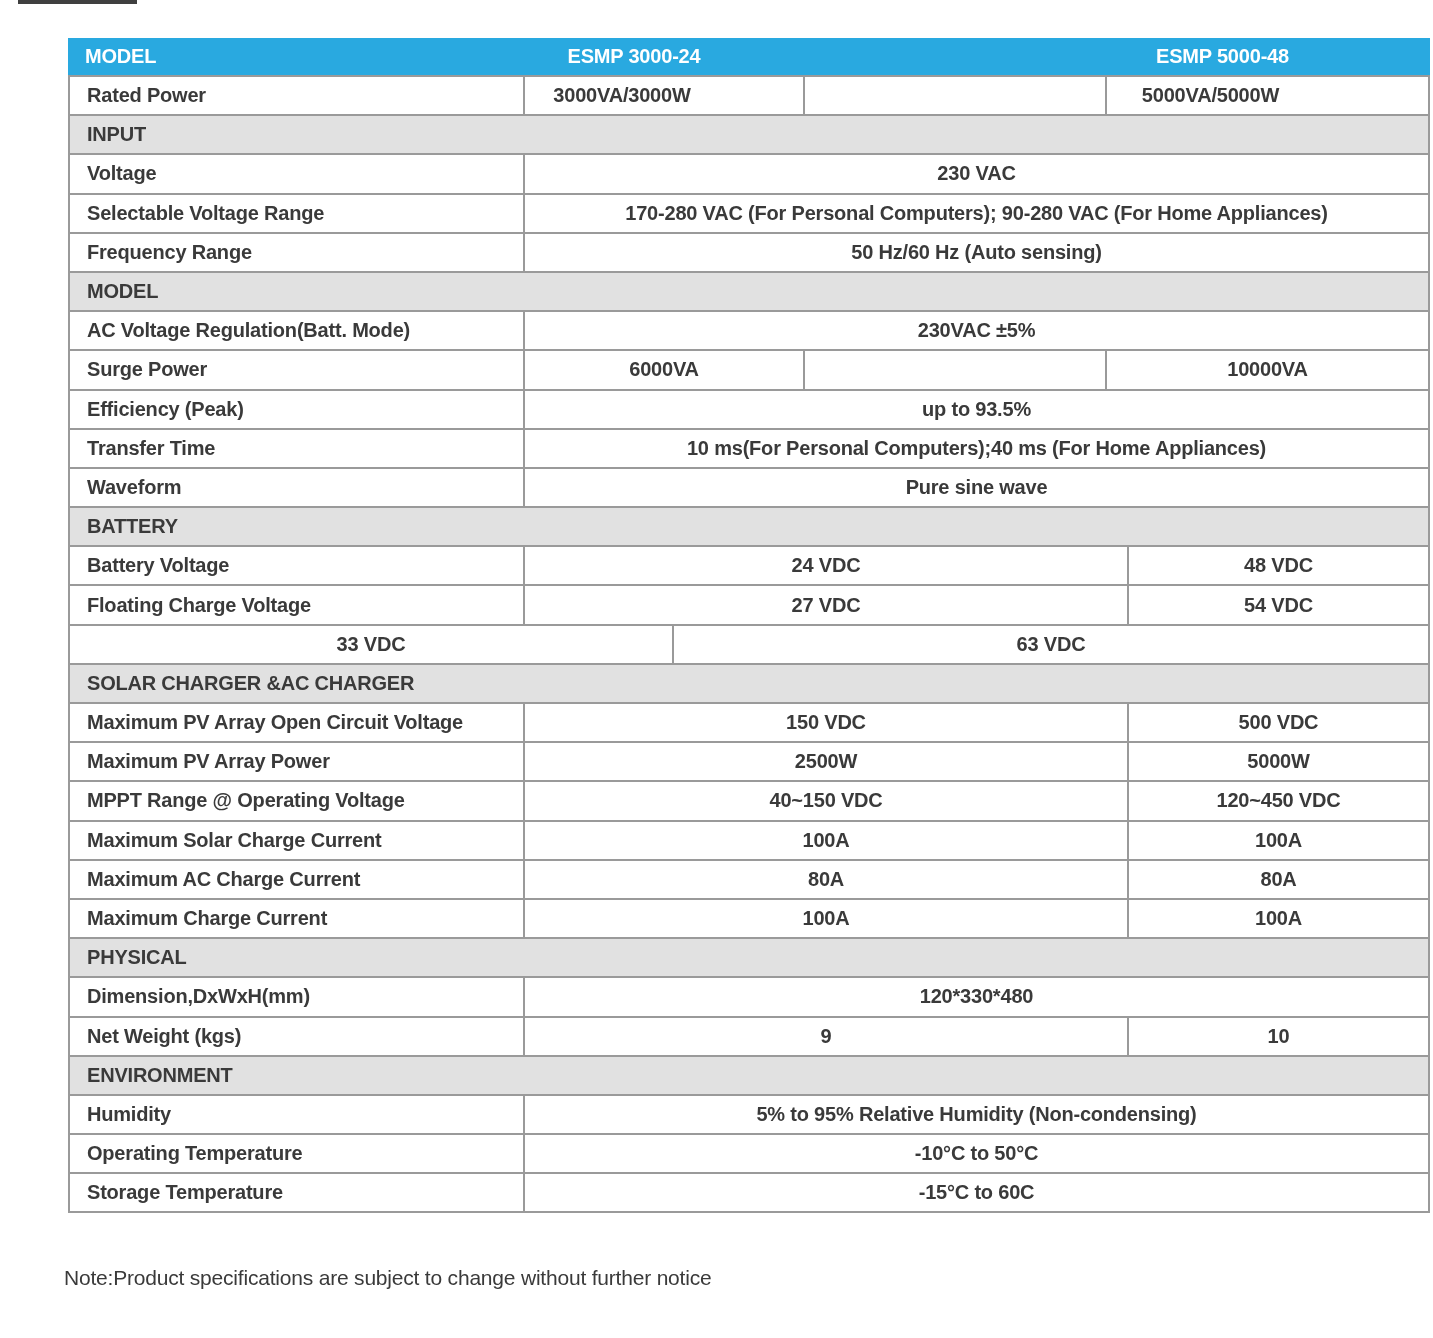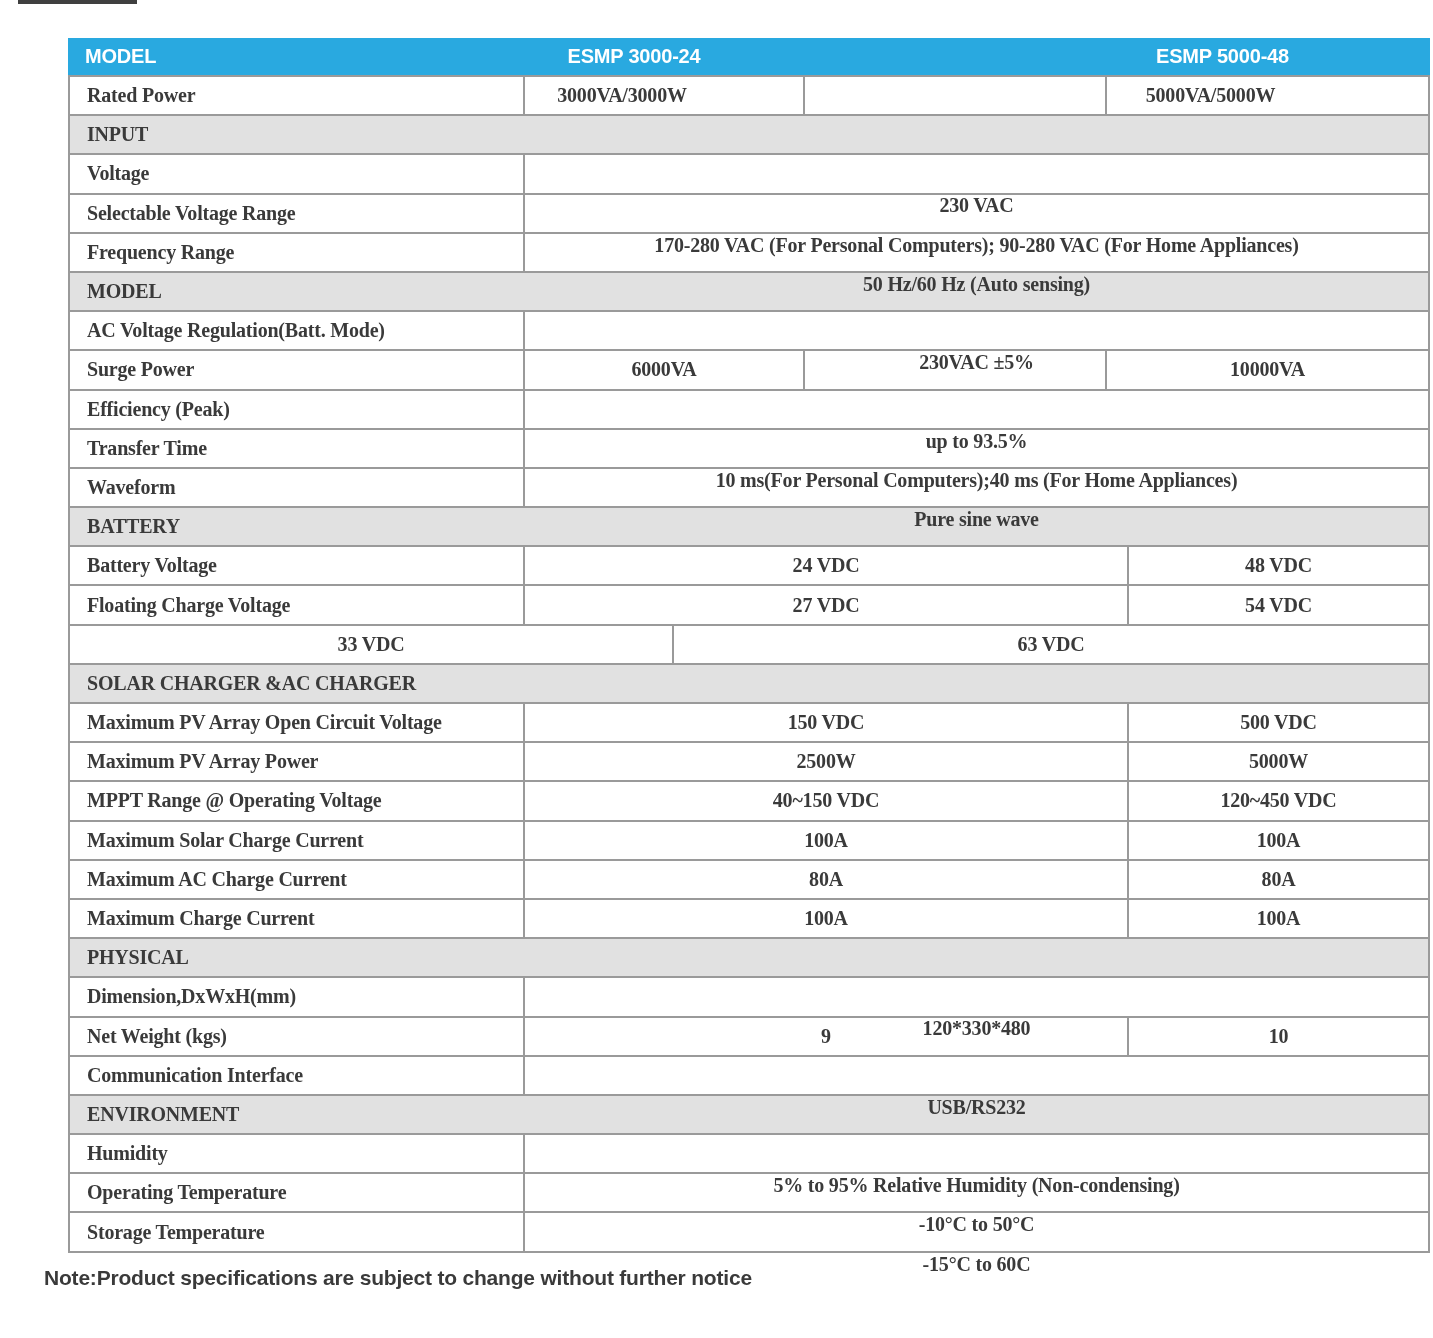--- a/index.html
+++ b/index.html
@@ -29,39 +29,39 @@
   .thead .h3{width:302px;}
   .thead .h4{flex:1;box-sizing:border-box;text-align:center;padding-right:114px;}
   .tbody{
     border-left:2px solid var(--border);
     border-right:2px solid var(--border);
     border-top:2px solid var(--border);
   }
   .row{
     display:flex;align-items:stretch;height:39.2px;box-sizing:border-box;
     border-bottom:2px solid var(--border);background:#ffffff;
-    font-weight:700;font-size:20px;letter-spacing:-0.2px;color:var(--text);font-family:Liberation Serif, serif;
+    font-weight:700;font-size:20px;letter-spacing:-0.2px;color:var(--text);
   }
   .row.section{background:var(--section-bg);align-items:flex-end;}
   .cell{
     display:flex;align-items:center;box-sizing:border-box;height:100%;
   }
   .c1{width:455px;padding-left:17px;border-right:2px solid var(--border);}
   .c2{width:280px;justify-content:center;border-right:2px solid var(--border);text-align:center;}
   .c3{width:302px;border-right:2px solid var(--border);}
   .c4{flex:1;justify-content:center;text-align:center;}
   .c23{width:604px;justify-content:center;border-right:2px solid var(--border);text-align:center;}
-  .cspan{flex:1;justify-content:center;text-align:center;margin-top:32px;}
+  .cspan{flex:1;justify-content:center;text-align:center;}
   .csection{flex:1;padding-left:17px;}
   
   .row .shift-a{padding-right:84px;}
   .row .shift-b{padding-right:114px;}
   .note{
-    position:absolute;left:44px;top:1266px;width:1300px;
-    font-weight:700;font-size:21px;letter-spacing:-0.2px;color:var(--text);
+    position:absolute;left:64px;top:1266px;width:1300px;
+    font-weight:400;font-size:21px;letter-spacing:-0.2px;color:var(--text);
   }
 </style>
 </head>
 <body>
 
 <div class="crop-artifact"></div>
 
 <div class="spec-table">
 
   <div class="thead">
@@ -199,24 +199,20 @@
       <div class="cell c1">Dimension,DxWxH(mm)</div>
       <div class="cell cspan">120*330*480</div>
     </div>
 
     <div class="row">
       <div class="cell c1">Net Weight (kgs)</div>
       <div class="cell c23">9</div>
       <div class="cell c4">10</div>
     </div>
 
-    <div class="row">
-      <div class="cell c1">Communication Interface</div>
-      <div class="cell cspan">USB/RS232</div>
-    </div>
 
     <div class="row section">
       <div class="cell csection">ENVIRONMENT</div>
     </div>
 
     <div class="row">
       <div class="cell c1">Humidity</div>
       <div class="cell cspan">5% to 95% Relative Humidity (Non-condensing)</div>
     </div>
 

